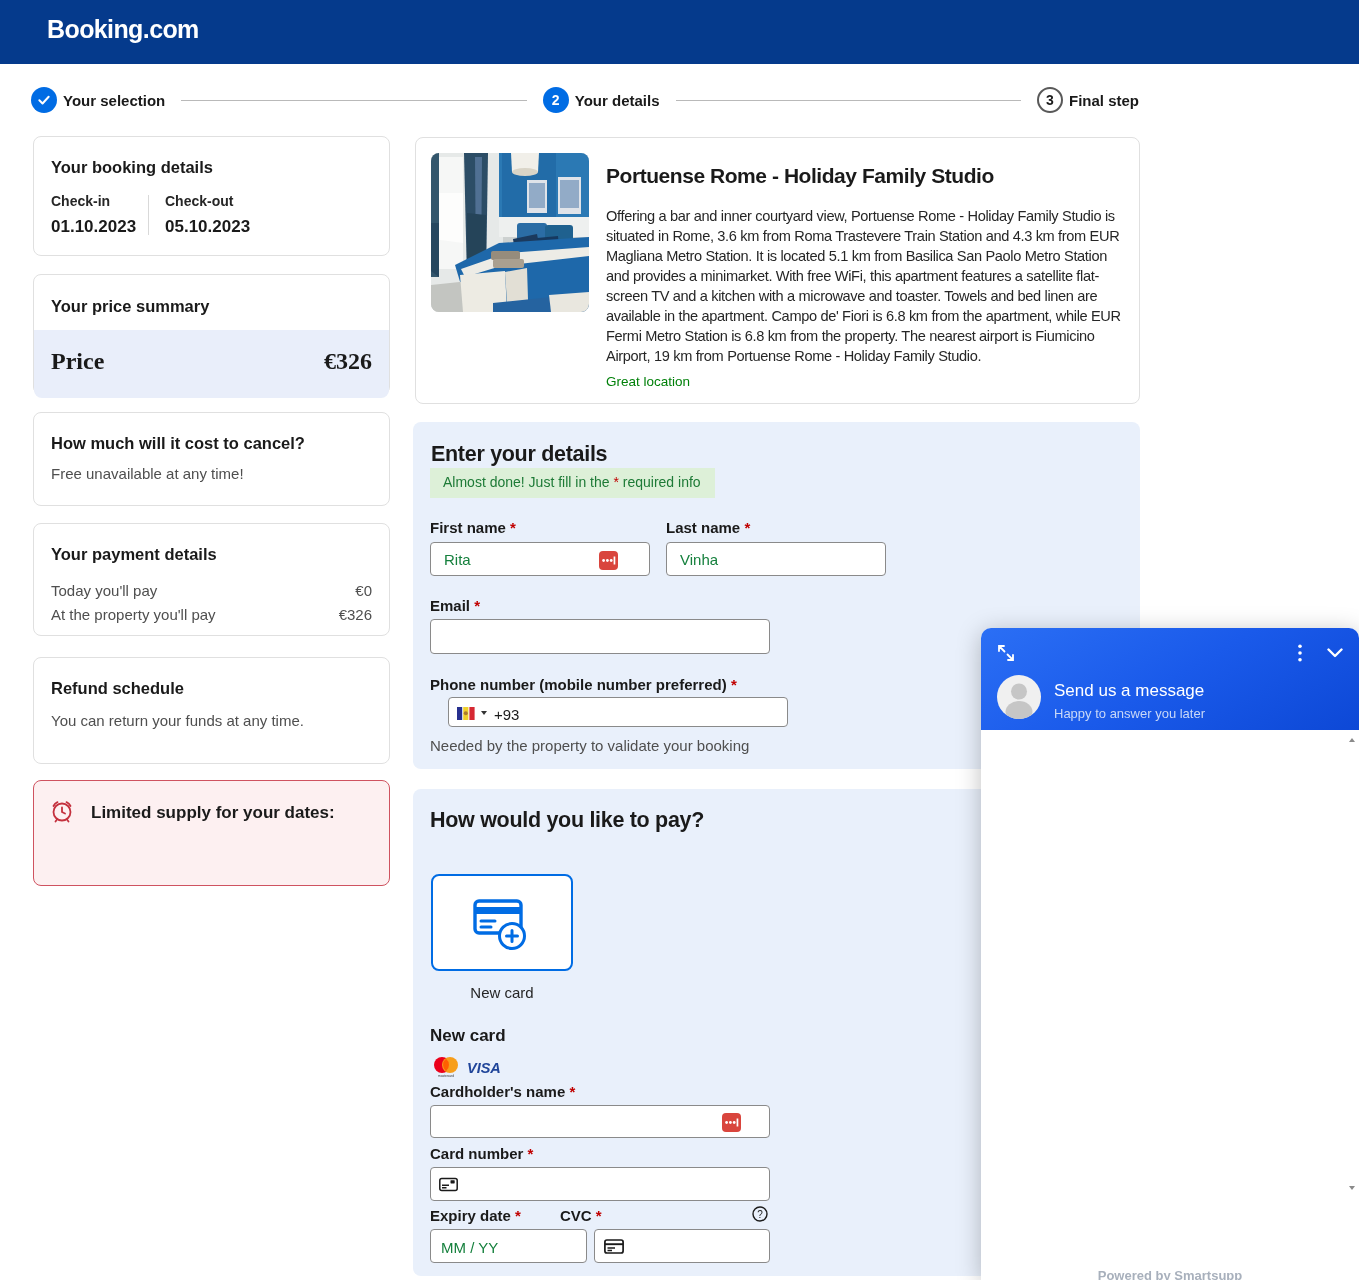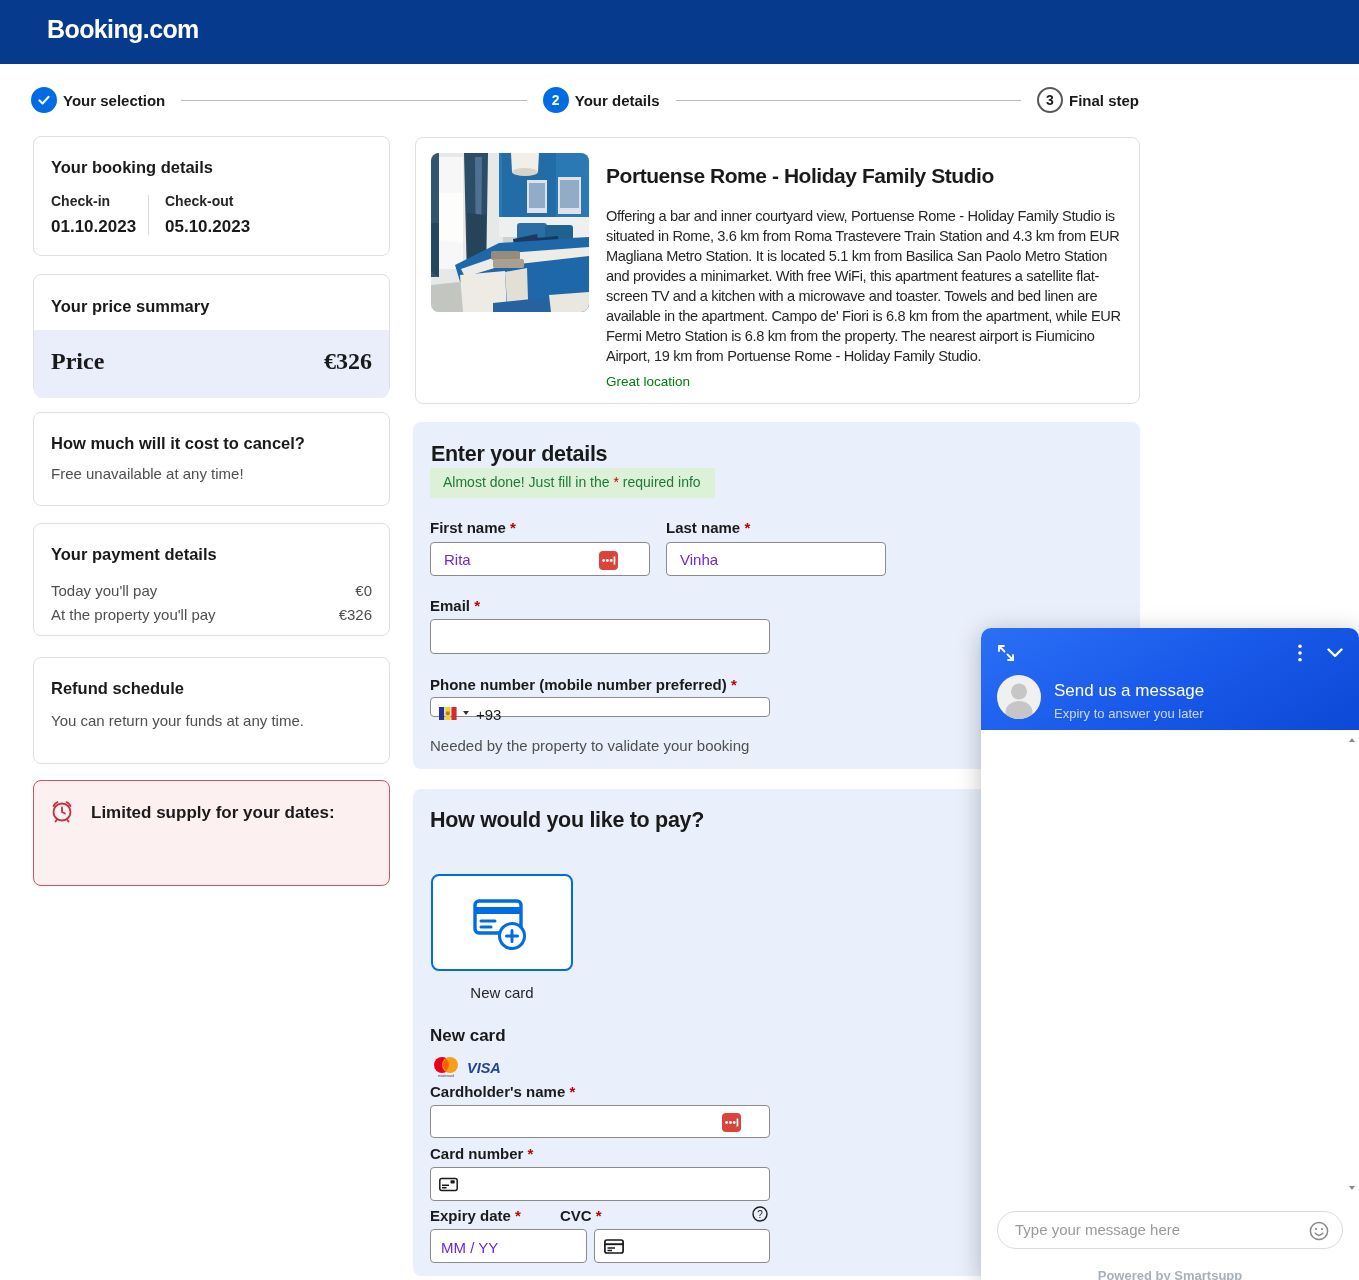--- a/index.html
+++ b/index.html
@@ -12,21 +12,21 @@
   .stc { width:26px; height:26px; border-radius:50%; background:#006ce4; color:#fff; font-size:14px; font-weight:bold; display:flex; align-items:center; justify-content:center; flex:none; }
   .stc3 { background:#fff; border:2px solid #595959; color:#1a1a1a; }
   .stlbl { font-size:15px; font-weight:bold; margin-left:6px; white-space:nowrap; }
   .stline { flex:1; height:1px; background:#b9b9b9; margin:0 16px; }
   .card { position:absolute; left:33px; width:357px; background:#fff; border:1px solid #e0e0e0; border-radius:8px; }
   .card h3 { font-size:16.5px; font-weight:bold; color:#1a1a1a; }
   .sect { position:absolute; left:413px; width:727px; background:#e9f0fb; border-radius:8px; }
   .inp { position:absolute; background:#fff; border:1px solid #8a8a8a; border-radius:4px; }
   .lbl { position:absolute; font-size:15px; font-weight:bold; color:#1a1a1a; white-space:nowrap; }
   .req { color:#c00000; }
-  .ph { color:#6d28d9; font-size:15px; }
+  .ph { color:#15803d; font-size:15px; }
   .muted { color:#4f4f4f; }
 </style>
 </head>
 <body>
 
 <div class="hdr">
     <div class="logo">Booking.com</div>
   </div>
 
 <div class="steps">
@@ -152,21 +152,21 @@
       <circle cx="12.2" cy="9.5" r="1.4" fill="#fff"></circle>
       <rect x="14.6" y="5.5" width="1.7" height="8" fill="#fff"></rect>
     </svg>
 </div>
 <div class="inp" style="left:666px; top:542px; width:220px; height:34px;">
     <span class="ph" style="position:absolute; left:13px; top:8px;">Vinha</span>
   </div>
 <div class="lbl" style="left:430px; top:597px;">Email <span class="req">*</span></div>
 <div class="inp" style="left:430px; top:619px; width:340px; height:35px;"></div>
 <div class="lbl" style="left:430px; top:676px;">Phone number (mobile number preferred) <span class="req">*</span></div>
-<div class="inp" style="left:430px; top:697px; width:340px; height:20px;">
+<div class="inp" style="left:448px; top:697px; width:340px; height:30px;">
   <svg style="position:absolute; left:8px; top:9px;" width="18" height="13" viewBox="0 0 18 13">
       <rect x="0" width="5.2" height="13" fill="#27308f"></rect>
       <rect x="6.2" width="5.2" height="13" fill="#f0d02c"></rect>
       <rect x="12.4" width="5.2" height="13" fill="#d62832"></rect>
       <circle cx="8.8" cy="6.2" r="2" fill="#a5712f" opacity="0.9"></circle>
     </svg>
   <div style="position:absolute; left:32px; top:13px; width:0; height:0; border-left:3.5px solid transparent; border-right:3.5px solid transparent; border-top:4.5px solid #333;"></div>
   <span style="position:absolute; left:45px; top:8px; font-size:15px; color:#1a1a1a;">+93</span>
 </div>
 <div class="abs muted" style="left:430px; top:737px; font-size:15px;">Needed by the property to validate your booking</div>
@@ -244,30 +244,21 @@
   <svg style="position:absolute; left:346px; top:20px;" width="16" height="10" viewBox="0 0 16 10">
       <path d="M1.5 1.5 L8 8 L14.5 1.5" stroke="#fff" stroke-width="2.4" fill="none" stroke-linecap="round" stroke-linejoin="round"></path>
     </svg>
   <div style="position:absolute; left:16px; top:47px; width:44px; height:44px; border-radius:50%; background:#f0f0f0; overflow:hidden;">
     <svg width="44" height="44" viewBox="0 0 44 44">
         <circle cx="22" cy="16.5" r="8" fill="#c6c6c6"></circle>
         <ellipse cx="22" cy="37" rx="13.5" ry="11" fill="#c6c6c6"></ellipse>
       </svg>
   </div>
   <div style="position:absolute; left:73px; top:53px; color:#fff; font-size:17px; font-weight:normal;">Send us a message</div>
-  <div style="position:absolute; left:73px; top:78px; color:#c9d8f7; font-size:13px;">Expiry to answer you later</div>
+  <div style="position:absolute; left:73px; top:78px; color:#c9d8f7; font-size:13px;">Happy to answer you later</div>
   <svg style="position:absolute; right:3px; top:108px;" width="8" height="8" viewBox="0 0 8 8">
       <path d="M1 6 L4 2 L7 6 Z" fill="#8a8a8a"></path>
     </svg>
   <svg style="position:absolute; right:3px; top:556px;" width="8" height="8" viewBox="0 0 8 8">
       <path d="M1 2 L4 6 L7 2 Z" fill="#8a8a8a"></path>
     </svg>
-  <div style="position:absolute; left:16px; top:583px; width:346px; height:38px; border:1px solid #dcdcdc; border-radius:19px;">
-    <span style="position:absolute; left:17px; top:9px; font-size:15px; color:#9a9a9a;">Type your message here</span>
-    <svg style="position:absolute; right:13px; top:9px;" width="20" height="20" viewBox="0 0 20 20">
-        <circle cx="10" cy="10" r="8.6" fill="none" stroke="#8a8a8a" stroke-width="1.5"></circle>
-        <circle cx="7" cy="8" r="1.1" fill="#8a8a8a"></circle>
-        <circle cx="13" cy="8" r="1.1" fill="#8a8a8a"></circle>
-        <path d="M6.2 12.2 A4.6 4.6 0 0 0 13.8 12.2" fill="none" stroke="#8a8a8a" stroke-width="1.5" stroke-linecap="round"></path>
-      </svg>
-  </div>
   <div style="position:absolute; left:0; top:640px; width:100%; text-align:center; font-size:13px; font-weight:bold; color:#a8b0bc;">Powered by Smartsupp</div>
 </div>
 
 </body></html>

